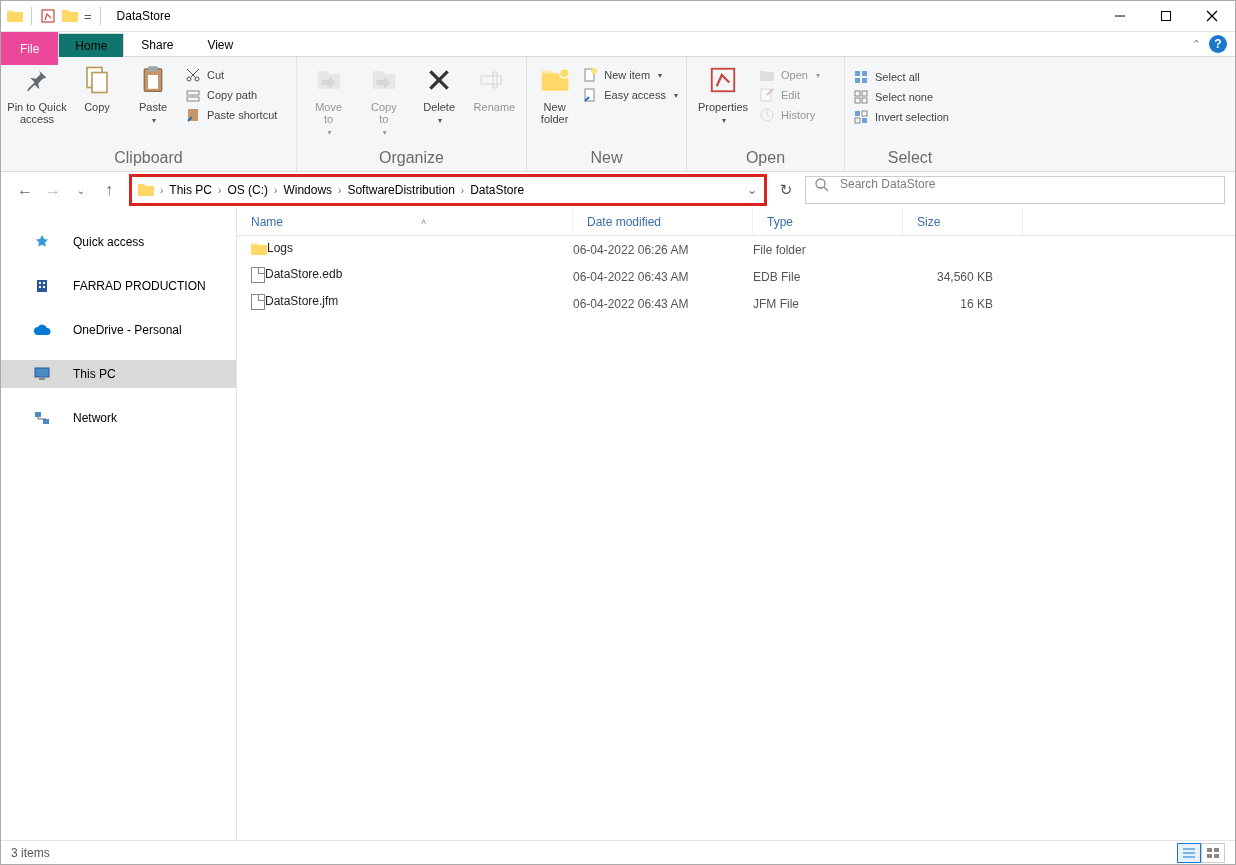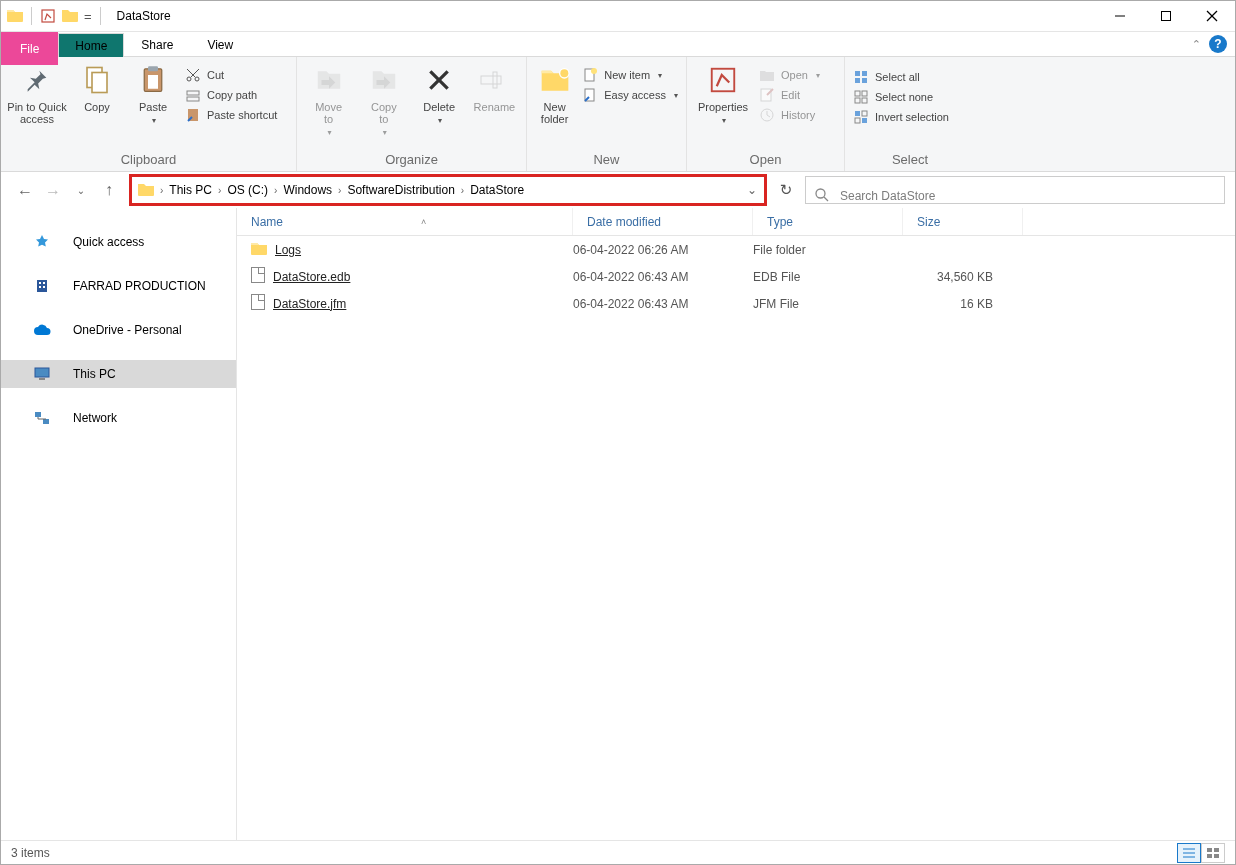--- a/index.html
+++ b/index.html
@@ -22,42 +22,42 @@
   .ribbon-tabs .tab { padding: 0 16px; display: flex; align-items: center; font-size: 12px; border: 1px solid transparent; border-bottom: none; }
   .ribbon-tabs .file-tab { background: #ec4899; color: #fff; padding: 16px 18px; }
   .ribbon-tabs .tab.active { background: #0f766e; border-color: #dadada; position: relative; top: 1px; }
   .ribbon-tabs .right { margin-left: auto; display: flex; align-items: center; gap: 8px; padding-right: 8px; }
   .help-badge { width: 18px; height: 18px; border-radius: 50%; background: #1979ca; color: #fff; display: flex; align-items: center; justify-content: center; font-size: 12px; font-weight: bold; }
 
   
   .ribbon { height: 115px; background: #f5f6f7; border-bottom: 1px solid #dadada; display: flex; }
   .rgroup { border-right: 1px solid #e3e3e3; display: flex; flex-direction: column; justify-content: space-between; padding: 2px 4px 0; }
   .rgroup .content { flex: 1; display: flex; align-items: flex-start; }
-  .rgroup .label { text-align: center; font-size: 13px; color: #6b6b6b; padding: 3px 0 4px; }
+  .rgroup .label { text-align: center; font-size: 16px; color: #6b6b6b; padding: 3px 0 4px; }
   .rbtn-big { width: 64px; padding: 4px 2px 0; text-align: center; font-size: 11px; color: #444; }
   .rbtn-big .bicon { width: 34px; height: 34px; margin: 0 auto 4px; display:flex; align-items:center; justify-content:center; }
   .rbtn-big.narrow { width: 56px; }
   .rbtn-small-list { display: flex; flex-direction: column; gap: 0; padding-top: 6px; }
   .rbtn-small { display: flex; align-items: center; gap: 6px; font-size: 11px; color: #444; padding: 2px 4px; white-space: nowrap; }
   .rbtn-small .sicon { width: 16px; height: 16px; display:flex; align-items:center; justify-content:center; }
   .dd-arrow { font-size: 8px; color: #555; margin-left: 2px; }
   .disabled { opacity: 0.55; }
 
   
   .navbar { height: 36px; display: flex; align-items: center; padding: 4px 10px 4px 8px; gap: 4px; }
   .nav-arrows { display: flex; align-items: center; gap: 8px; color: #666; font-size: 16px; padding: 0 6px; }
   .nav-arrows span { display:inline-flex; width:20px; align-items:center; justify-content:center; }
   .nav-arrows .dis { color: #bbb; }
   .addr-container { flex: 1; display: flex; align-items: center; border: 3px solid #d92421; height: 32px; background: #fff; }
   .addr-container .crumbs { flex: 1; display: flex; align-items: center; gap: 2px; padding: 0 6px; font-size: 12px; }
   .crumb { display: flex; align-items: center; gap: 4px; }
   .crumb-sep { color: #666; font-size: 10px; padding: 0 4px; }
   .addr-dd { width: 24px; display:flex; align-items:center; justify-content:center; color:#666; }
   .refresh { width: 30px; display:flex; align-items:center; justify-content:center; color:#555; font-size:15px; }
-  .search-box { width: 420px; height: 28px; border: 1px solid #ccc; display: flex; align-items: flex-end; padding: 0 8px; font-size: 12px; color: #7c7c7c; gap: 10px; }
+  .search-box { width: 420px; height: 28px; border: 1px solid #ccc; display: flex; align-items: flex-start; padding: 0 8px; font-size: 12px; color: #7c7c7c; gap: 10px; }
   .search-box svg { flex-shrink: 0; }
 
   
   .main { display: flex; height: calc(100% - 31px - 25px - 115px - 36px - 24px); }
   .navpane { width: 236px; border-right: 1px solid #e5e5e5; padding-top: 20px; }
   .nav-item { display: flex; align-items: center; gap: 22px; padding: 6px 8px 6px 32px; font-size: 12px; }
   .nav-item.selected { background: #d9d9d9; }
   .nav-item .nicon { width: 18px; height: 16px; display:flex; align-items:center; justify-content:center; }
   .nav-spacer { height: 16px; }
 
@@ -65,21 +65,21 @@
   .columns { display: flex; height: 28px; border-bottom: 1px solid #e5e5e5; align-items: center; font-size: 12px; color: #3a6ea5; }
   .col { padding: 0 14px; border-right: 1px solid #f0f0f0; height: 100%; display: flex; align-items: center; gap: 6px; }
   .col-name { width: 336px; justify-content: center; }
   .col-date { width: 180px; }
   .col-type { width: 150px; }
   .col-size { width: 120px; justify-content: flex-start; }
   .sort-ind { font-size: 9px; color: #888; margin: 0 auto; }
 
   .rows { font-size: 12px; color: #222; }
   .row { display: flex; align-items: center; height: 27px; padding-left: 14px; }
-  .row .c-name { width: 322px; display: flex; align-items: center; gap: 8px; text-decoration: underline; }
+  .row .c-name { width: 322px; display: flex; align-items: flex-start; gap: 0; }
   .row .c-date { width: 180px; color: #555; }
   .row .c-type { width: 150px; color: #555; }
   .row .c-size { width: 120px; text-align: right; color: #555; padding-right: 30px; }
 
   
   .statusbar { height: 24px; border-top: 1px solid #e5e5e5; display: flex; align-items: center; padding: 0 10px; font-size: 12px; color: #555; }
   .statusbar .views { margin-left: auto; display: flex; gap: 0; }
   .view-btn { width: 24px; height: 20px; border: 1px solid #ccc; display:flex; align-items:center; justify-content:center; font-size:11px; }
   .view-btn.active { border-color: #1979ca; background: #e6f2fb; }
 

